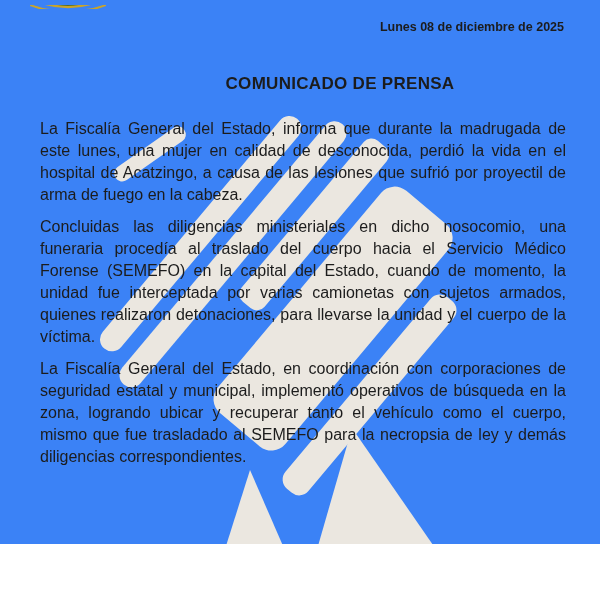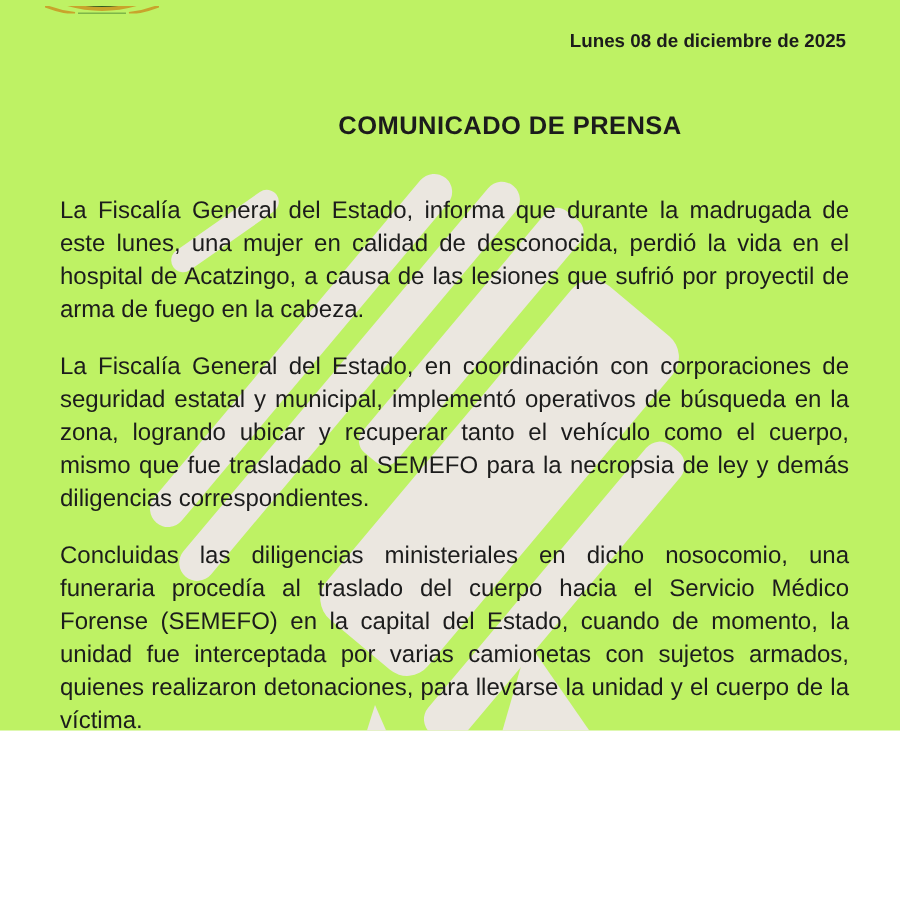--- a/index.html
+++ b/index.html
@@ -9,22 +9,22 @@
   }
   body {
     width: 600px;
     height: 600px;
     font-family: "Liberation Sans", sans-serif;
     color: #1c1c1c;
   }
   .page {
     position: relative;
     width: 600px;
-    height: 487px;
-    background: #bef264;
+    height: 544px;
+    background: #3b82f6;
     overflow: hidden;
   }
   .watermark {
     position: absolute;
     left: 0;
     top: 0;
     width: 600px;
     height: 600px;
     z-index: 0;
     pointer-events: none;
@@ -61,21 +61,21 @@
     padding-left: 24px;
   }
   .content {
     position: absolute;
     top: 114px;
     left: 40px;
     width: 526px;
     z-index: 1;
   }
   .content p {
-    margin: 16px 0 10px 0;
+    margin: 4px 0 10px 0;
     font-size: 16px;
     line-height: 22px;
     text-align: justify;
     color: #1c1c1c;
   }
 </style>
 </head>
 <body>
 
 <div class="page">
@@ -105,17 +105,17 @@
       <rect x="25" y="5.8" width="26" height="1.4" fill="#cfe3c2"></rect>
     </svg>
   </div>
 
   <div class="date-line">Lunes 08 de diciembre de 2025</div>
 
   <h1 class="doc-title">COMUNICADO DE PRENSA</h1>
 
   <div class="content">
     <p>La Fiscalía General del Estado,  informa que durante la madrugada de este lunes, una mujer en calidad de desconocida,  perdió la vida en el hospital de Acatzingo, a causa de las lesiones que sufrió por proyectil de arma de fuego en la cabeza.</p>
+    <p>Concluidas las diligencias ministeriales en dicho nosocomio, una funeraria procedía al traslado del cuerpo hacia el Servicio Médico Forense (SEMEFO) en la capital del Estado, cuando de momento, la unidad fue interceptada por varias camionetas con sujetos armados, quienes realizaron detonaciones, para llevarse la unidad y el cuerpo de la víctima.</p>
     <p>La Fiscalía General del Estado, en coordinación con corporaciones de seguridad estatal y municipal, implementó operativos de búsqueda en la zona, logrando ubicar y recuperar tanto el vehículo como el cuerpo, mismo que fue trasladado al SEMEFO para la necropsia de ley y demás diligencias correspondientes.</p>
-    <p>Concluidas las diligencias ministeriales en dicho nosocomio, una funeraria procedía al traslado del cuerpo hacia el Servicio Médico Forense (SEMEFO) en la capital del Estado, cuando de momento, la unidad fue interceptada por varias camionetas con sujetos armados, quienes realizaron detonaciones, para llevarse la unidad y el cuerpo de la víctima.</p>
   </div>
 
 </div>
 
 </body></html>

